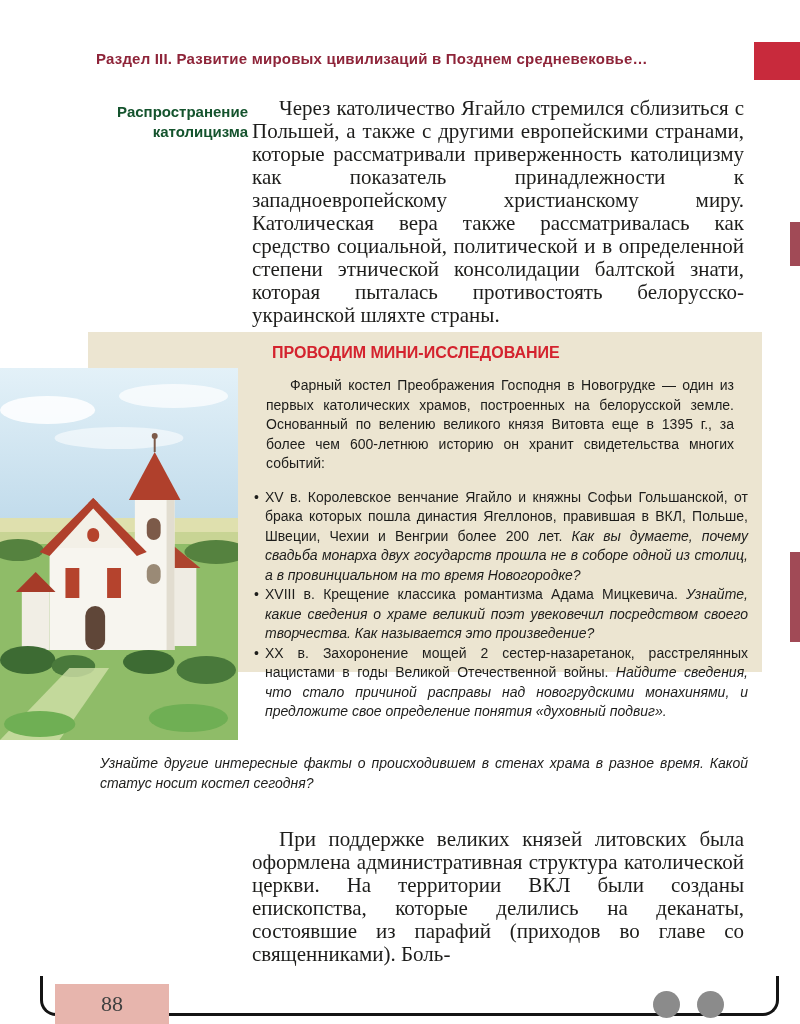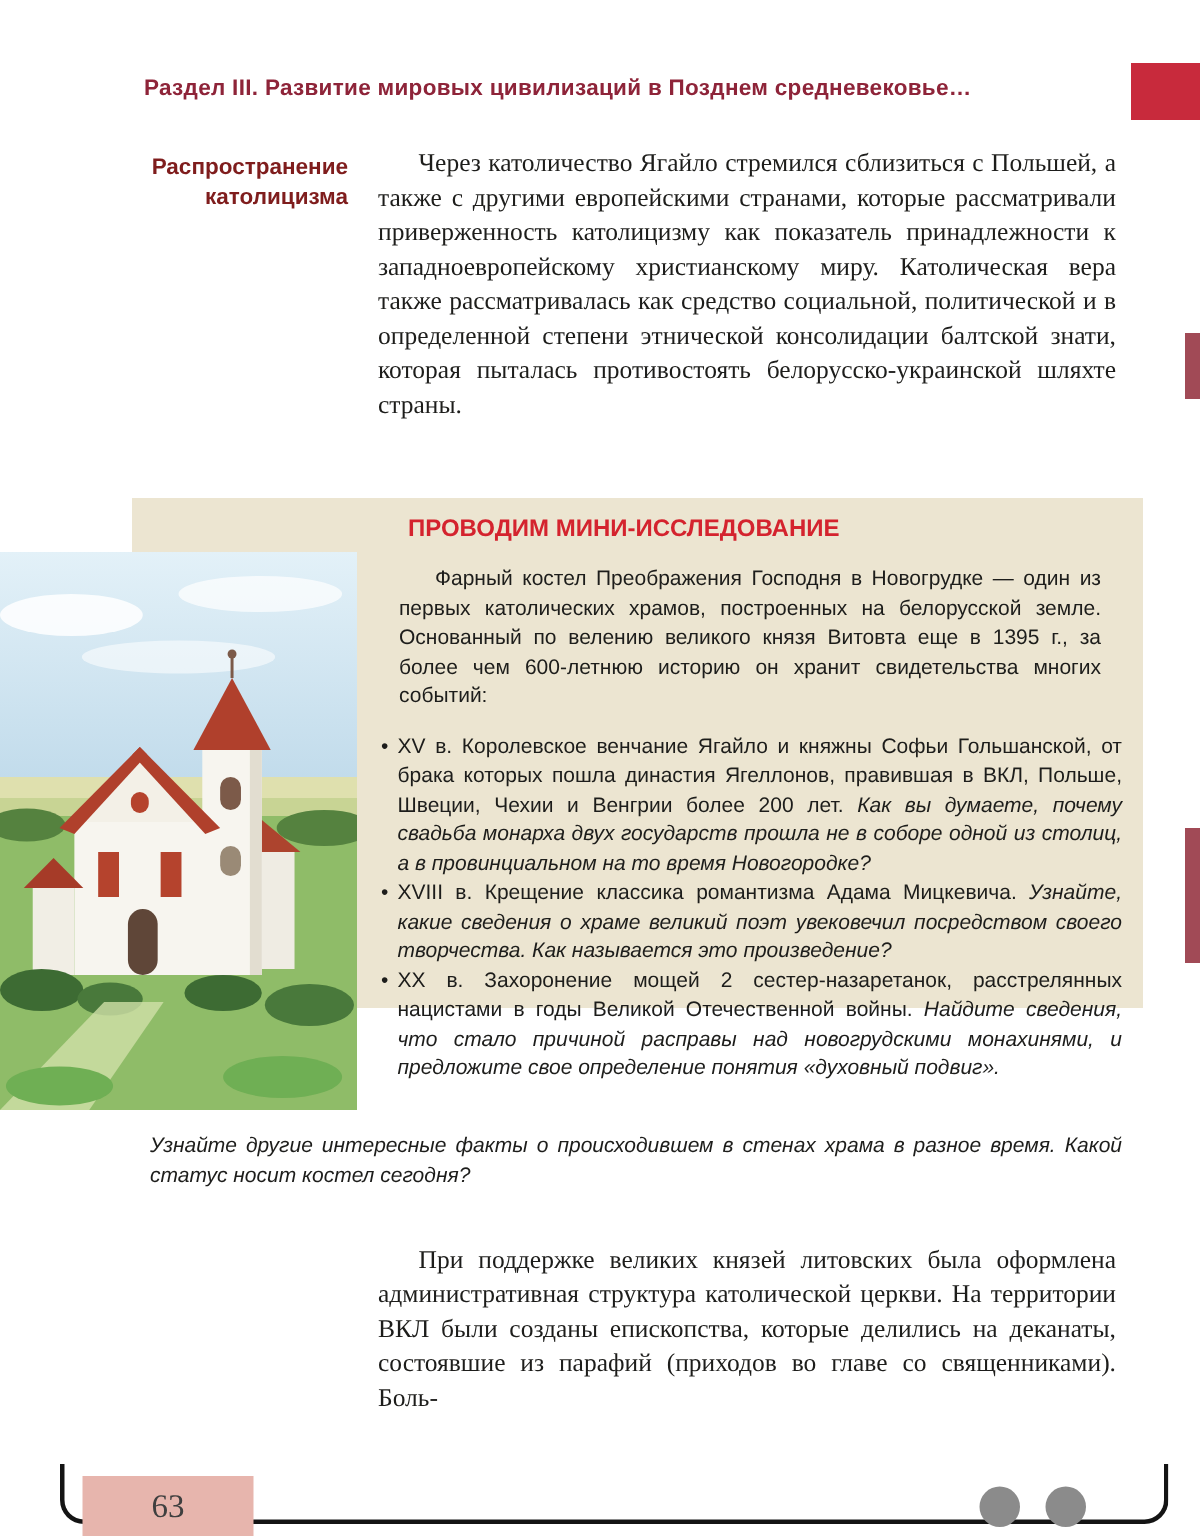--- a/index.html
+++ b/index.html
@@ -5,26 +5,26 @@
   html,body{margin:0;padding:0;background:#ffffff;}
   .page{position:relative;width:800px;height:1024px;background:#ffffff;overflow:hidden;
         font-family:"Liberation Sans",sans-serif;color:#1d1d1b;}
 
   
   .running-head{position:absolute;top:50px;left:96px;width:648px;text-align:left;
         font-weight:bold;font-size:15px;letter-spacing:.2px;color:#8e2439;}
   .corner-rect{position:absolute;top:42px;right:0;width:46px;height:38px;background:#c82a3c;}
 
   
-  .margin-label{position:absolute;top:102px;left:78px;width:154px;text-align:right;
-        font-weight:bold;font-size:15px;line-height:20px;color:#7f1d1d;}
+  .margin-label{position:absolute;top:102px;left:94px;width:154px;text-align:right;
+        font-weight:bold;font-size:15px;line-height:20px;color:#14532d;}
 
   
   .body-para{position:absolute;left:252px;width:492px;margin:0;
-        font-family:"Liberation Serif",serif;font-size:17px;line-height:23px;
+        font-family:"Liberation Serif",serif;font-size:21px;line-height:23px;
         text-align:justify;text-indent:27px;color:#1d1d1b;}
   .intro{top:97px;}
   .closing{top:828px;}
 
   
   .research-box{position:absolute;left:88px;top:332px;width:674px;height:340px;
         background:#ece5d1;box-sizing:border-box;padding:10px 14px 10px 12px;}
   .church{position:absolute;left:-88px;top:36px;width:238px;height:372px;overflow:hidden;}
   .church svg{display:block;width:100%;height:100%;}
   .box-col{margin-left:152px;min-height:402px;}
@@ -139,18 +139,18 @@
     <p class="box-footer">Узнайте другие интересные факты о происходившем в стенах храма в разное время. Какой статус носит костел сегодня?</p>
   </div>
 
   <div class="side-bar bar1"></div>
   <div class="side-bar bar2"></div>
 
   <p class="body-para closing">При поддержке великих князей литовских была оформлена административная структура католической церкви. На территории ВКЛ были созданы епископства, которые делились на деканаты, состоявшие из парафий (приходов во главе со священниками). Боль-</p>
 
   <div class="bottom-frame"></div>
   <div class="pagenum-box">
-    <span>63</span>
+    <span>88</span>
   </div>
   <div class="dot dot1"></div>
   <div class="dot dot2"></div>
 
 </div>
 
 </body></html>

